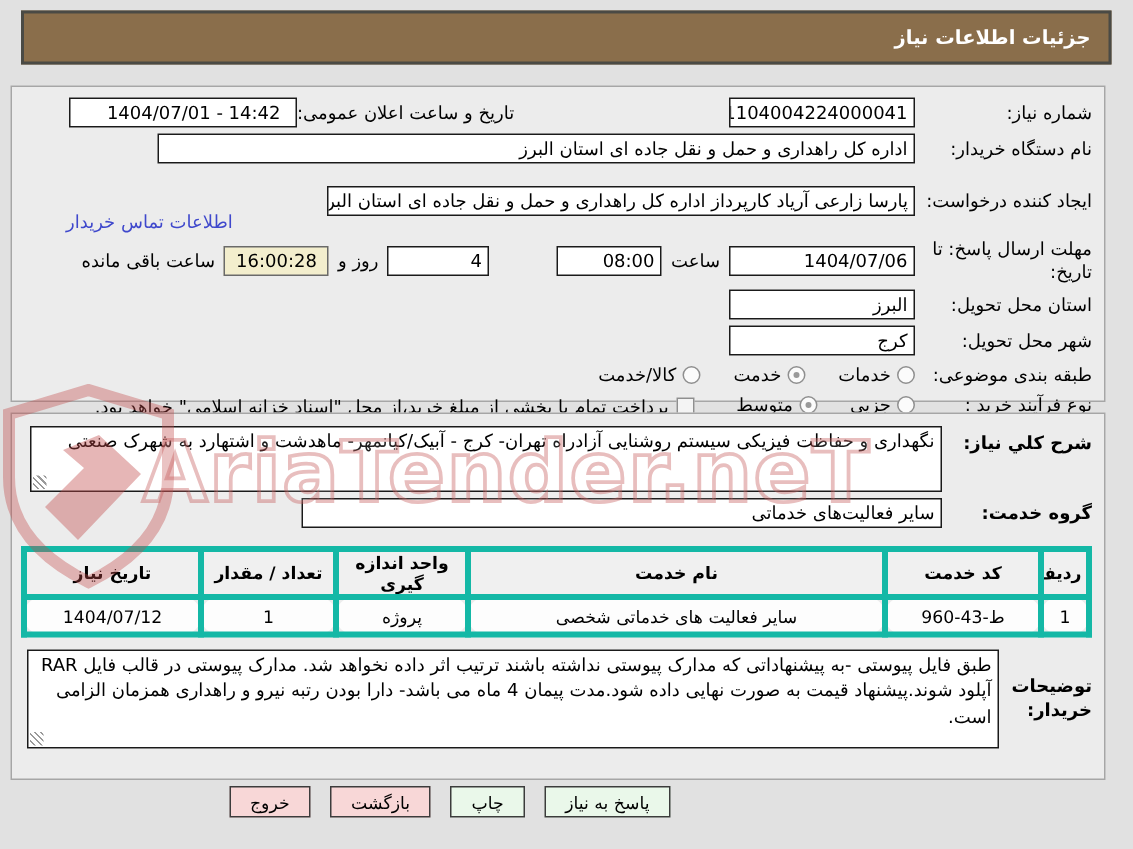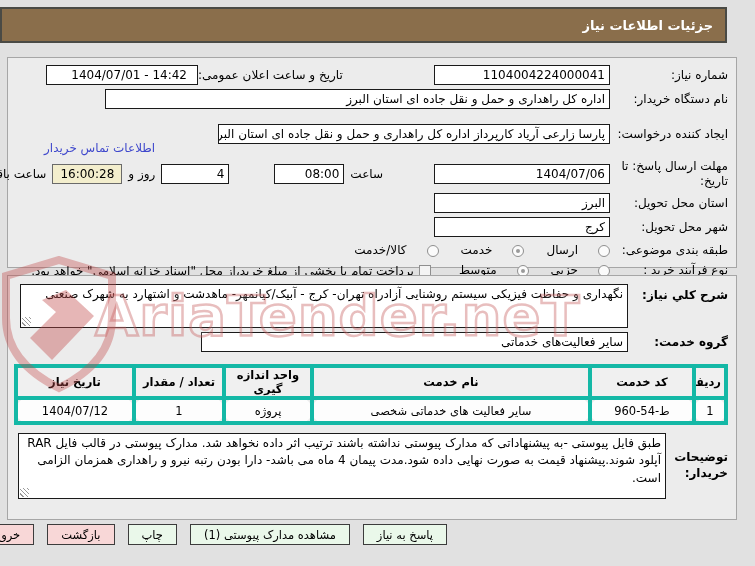--- a/index.html
+++ b/index.html
@@ -4,59 +4,59 @@
 <style>
   * { box-sizing: border-box; }
   html,body { margin:0; padding:0; }
   body {
     width:755px; height:566px; position:relative; overflow:hidden;
     background:#e1e1e1; color:#000;
     font-family:"DejaVu Sans", sans-serif; font-size:12px; direction:rtl;
   }
   
   .titlebar{
-    position:absolute; top:7px; right:28px; width:727px; height:36px;
+    position:absolute; top:7px; right:14px; width:727px; height:36px;
     background:#8a6e4b; border:2px solid #4a4a45;
     display:flex; align-items:center; padding:0 12px;
     color:#fff; font-weight:bold; font-size:13px;
   }
   
   .panel{
     position:absolute; right:18px; width:730px;
     background:#ececec; border:1px solid #a6a6a6; padding:7px 8px 0 8px;
   }
   #panel1{ top:57px; height:211px; }
   #panel2{ top:275px; height:245px; padding-top:8px; }
   
   .frow{ display:flex; align-items:center; margin-bottom:4px; min-height:20px; }
   .lbl{ width:118px; flex:none; padding-left:6px; }
   .blbl{ font-weight:bold; }
   .ibox{
     background:#fff; border:1px solid #1a1a1a; height:20px;
     display:flex; align-items:center; padding:0 4px; overflow:hidden; white-space:nowrap;
   }
-  .w148{ width:176px; flex:none;margin-left:45px; }
+  .w148{ width:124px; flex:none; }
   .w70 { width:70px;  flex:none; }
   .w68 { width:68px;  flex:none; }
   .w505{ width:505px; flex:none; }
   .w392{ width:392px; flex:none; }
   .w440{ width:427px; flex:none; }
   .num{ direction:ltr; unicode-bidi:isolate; }
   .grp-left{ margin-right:auto; margin-left:30px; display:flex; align-items:center; }
   .grp-left .ibox{ width:152px; }
   .grp-left span{ margin-right:6px; }
   .mid-txt{ margin:0 6px; white-space:nowrap; }
   .gap45{ width:45px; flex:none; }
   .cream{ background:#f3eecd; border:1px solid #6a6a6a; justify-content:center; }
   .link{ color:#3f48cc; margin-right:auto; margin-left:28px; white-space:nowrap; cursor:pointer;margin-top:28px; }
   
   .radio{ width:12px; height:12px; border-radius:50%; border:1px solid #8f8f8f;
           background:#fbfbfb; display:inline-block; position:relative; flex:none; margin-left:4px;}
   .radio.sel::after{ content:""; position:absolute; inset:3px; border-radius:50%; background:#9a9a9a; }
-  .opt{ display:flex; align-items:flex-end; margin-left:22px;gap:16px; }
+  .opt{ display:flex; align-items:center; margin-left:22px; }
   .check{ width:12px; height:12px; border:1px solid #8f8f8f; background:#f4f4f4;
           flex:none; margin-left:5px; margin-top:2px; }
   .chkgrp{ display:flex; align-items:flex-start; width:400px; margin-right:6px; line-height:1.35; }
   
   .tarea{
     background:#fff; border:1px solid #1a1a1a; padding:1px 4px; position:relative; line-height:1.45;
   }
   .rz{ position:absolute; left:1px; bottom:1px; width:9px; height:9px;
        background:repeating-linear-gradient(45deg, transparent 0 2px, #9a9a9a 2px 3px); }
   .desc-box{ width:608px; height:44px; font-size:12px; }
@@ -153,21 +153,21 @@
     <span class="lbl">شهر محل تحویل:</span>
     <div class="ibox w148">
       <span>کرج</span>
     </div>
   </div>
 
   <div class="frow" style="min-height:18px">
     <span class="lbl">طبقه بندی موضوعی:</span>
     <span class="opt">
       <span class="radio"></span>
-      <span>ارسال</span>
+      <span>خدمات</span>
     </span>
     <span class="opt">
       <span class="radio sel"></span>
       <span>خدمت</span>
     </span>
     <span class="opt">
       <span class="radio"></span>
       <span>کالا/خدمت</span>
     </span>
   </div>
@@ -214,41 +214,40 @@
         <th class="c-code">کد خدمت</th>
         <th class="c-name">نام خدمت</th>
         <th class="c-unit">واحد اندازه گیری</th>
         <th class="c-qty">تعداد / مقدار</th>
         <th class="c-date">تاریخ نیاز</th>
       </tr>
     </thead>
     <tbody>
       <tr>
         <td>1</td>
-        <td>ط-54-960</td>
+        <td>ط-43-960</td>
         <td>سایر فعالیت های خدماتی شخصی</td>
         <td>پروژه</td>
         <td>1</td>
         <td class="num">1404/07/12</td>
       </tr>
     </tbody>
   </table>
 
   <div class="frow" style="margin-top:8px; align-items:center">
     <span class="lbl blbl" style="width:62px; line-height:1.3">توضیحات خریدار:</span>
     <div class="tarea notes-box">
       <span>طبق فایل پیوستی -به پیشنهاداتی که مدارک پیوستی نداشته باشند ترتیب اثر داده نخواهد شد. مدارک پیوستی در قالب فایل RAR آپلود شوند.پیشنهاد قیمت به صورت نهایی داده شود.مدت پیمان 4 ماه می باشد- دارا بودن رتبه نیرو و راهداری همزمان الزامی است.</span>
       <span class="rz"></span>
     </div>
   </div>
 </div>
 
 <div class="btnrow">
   <div class="btn">پاسخ به نیاز</div>
-  <div class="btn">مشاهده مدارک پیوستی (1)</div>
   <div class="btn">چاپ</div>
   <div class="btn pink">بازگشت</div>
   <div class="btn pink">خروج</div>
 </div>
 
 <div class="wm wm-shield">
   <svg width="115" height="138" viewBox="0 0 115 138">
     <path d="M57 4 L110 20 V62 Q110 106 57 132 Q4 106 4 62 V20 Z" fill="none" stroke="#c24b4b" stroke-width="8" opacity="0.75"></path>
     <polygon points="64,34 92,60 50,104 28,82 54,56 40,44" fill="#c24b4b" opacity="0.8"></polygon>
   </svg>

